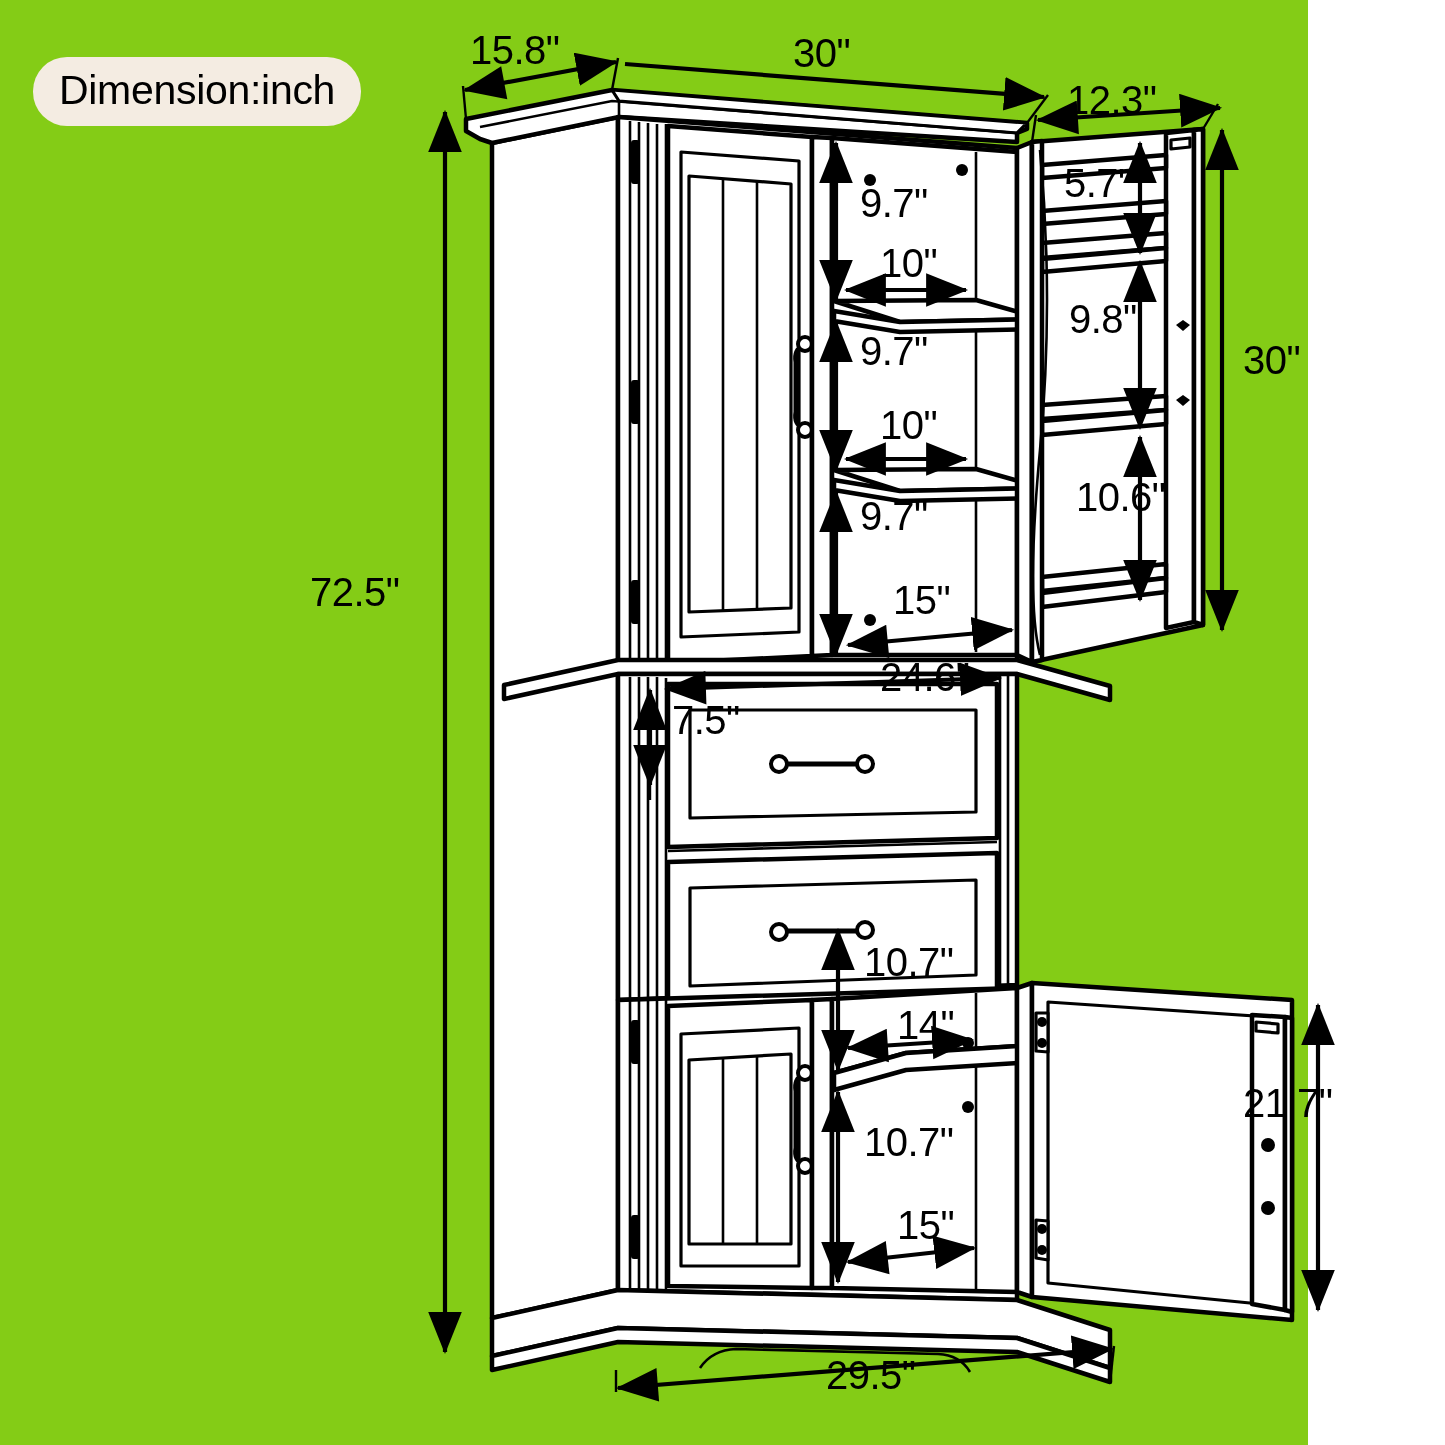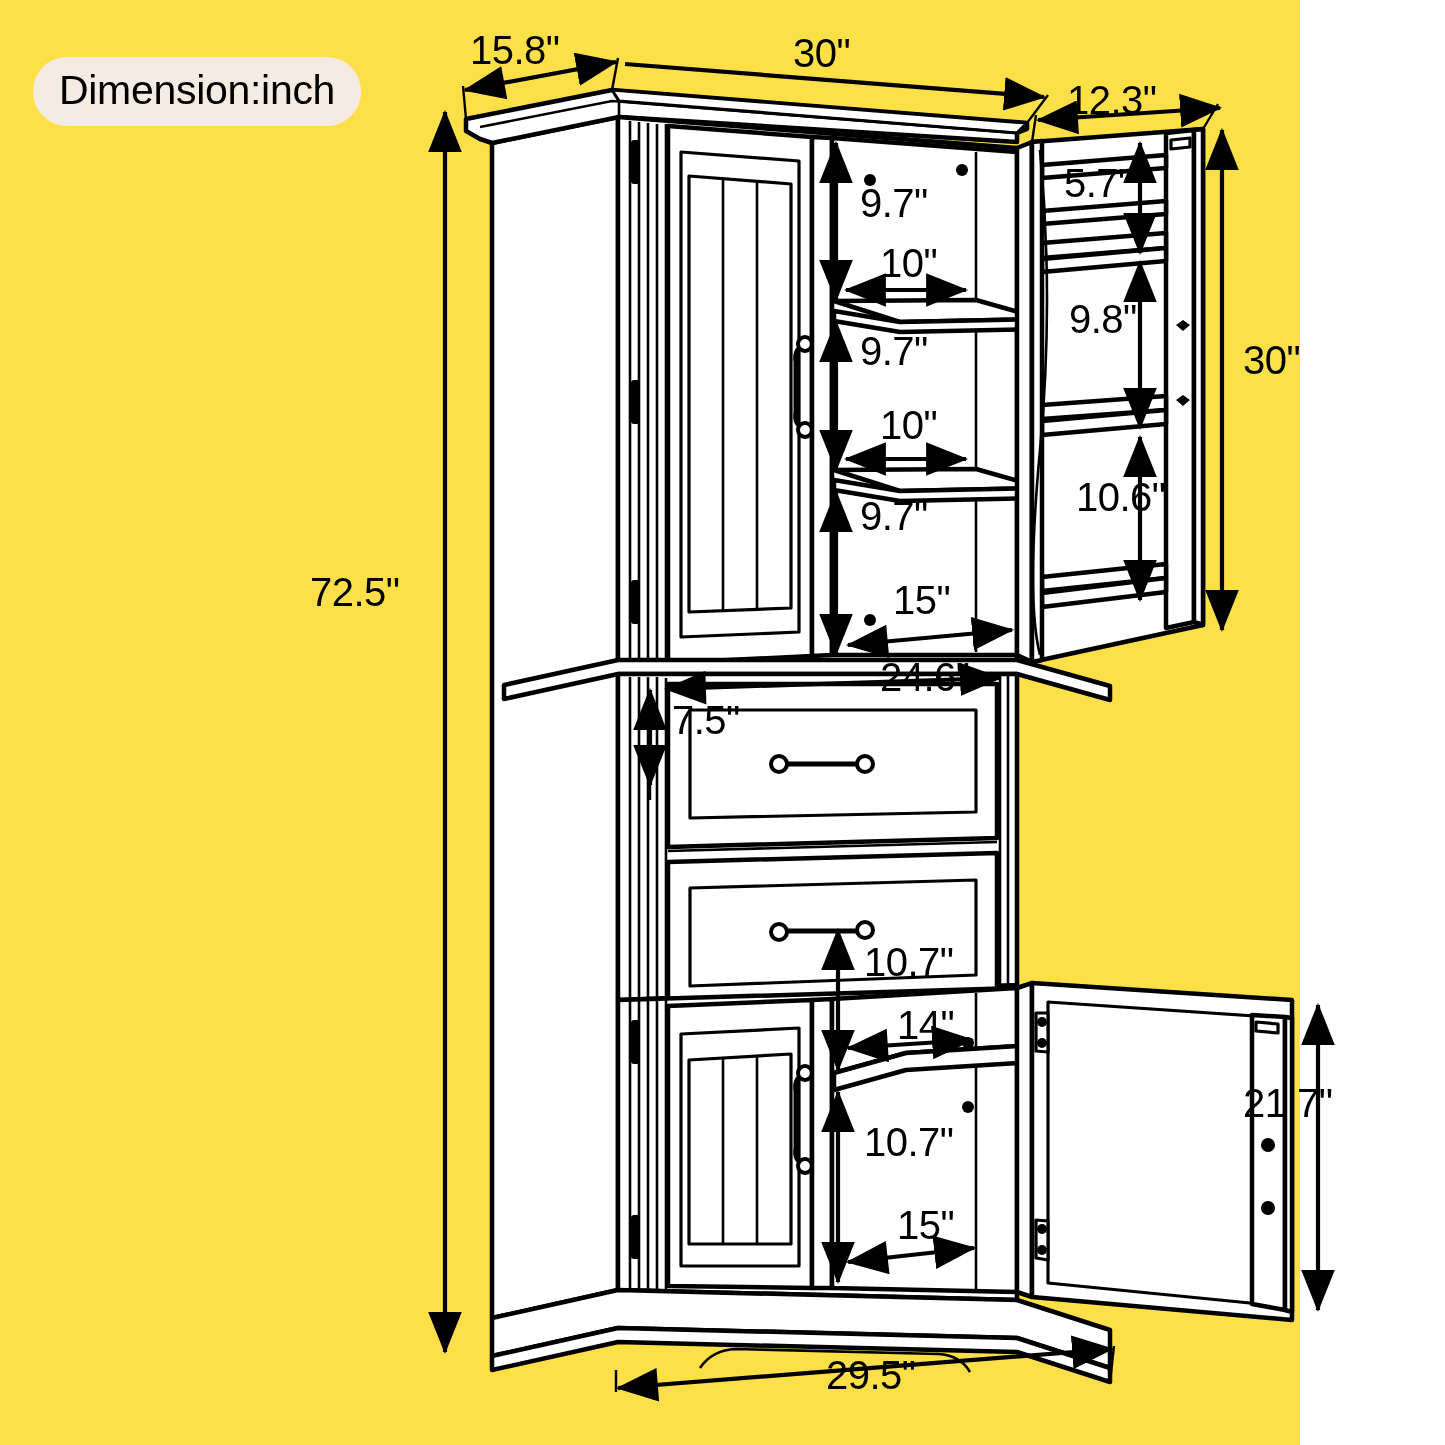--- a/index.html
+++ b/index.html
@@ -11,21 +11,22 @@
     width: 1445px;
     height: 1445px;
     font-family: "Liberation Sans", sans-serif;
     overflow: hidden;
     position: relative;
   }
   #stage {
     position: relative;
     width: 1300px;
     height: 1445px;
-    background: #fde047;
+    background: #84cc16;
+    padding-left: 8px;
   }
   #drawing {
     position: absolute;
     left: 0;
     top: 0;
     width: 1445px;
     height: 1445px;
   }
   .badge {
     position: absolute;

